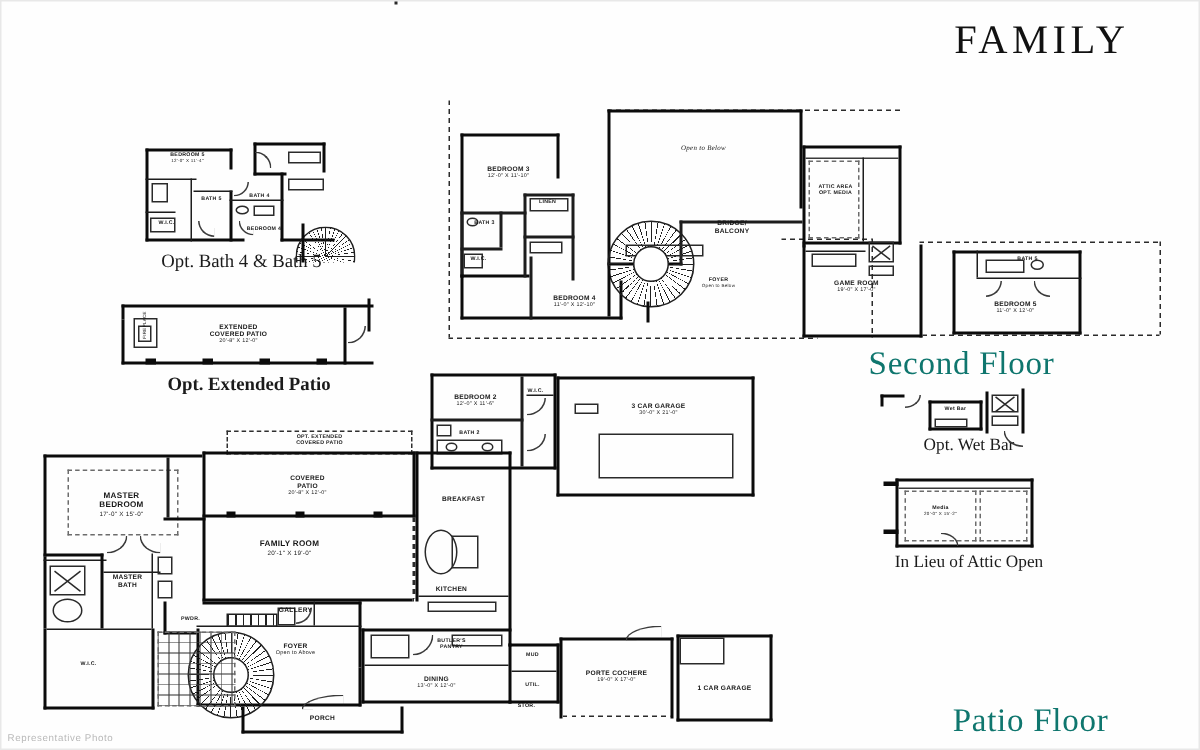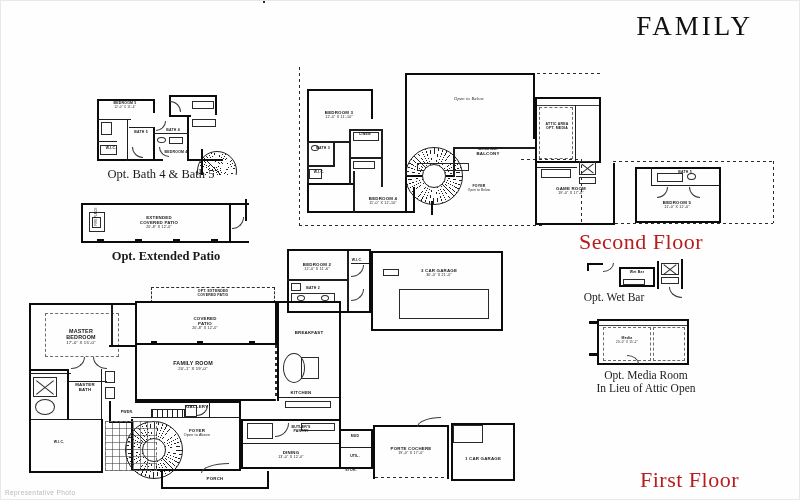--- a/index.html
+++ b/index.html
@@ -15,33 +15,33 @@
   
   .title-main{
     position:absolute;right:46px;top:10px;
     font-family:"Liberation Serif", serif;
     font-size:27px;letter-spacing:3px;color:#111;
     font-weight:400;
   }
   .title-floor{
     position:absolute;
     font-family:"Liberation Serif", serif;
-    font-size:22px;color:#b91c1c;letter-spacing:0.5px;
+    font-size:22px;color:#0f766e;letter-spacing:0.5px;
   }
   .title-2f{right:96px;top:228px;}
   .title-1f{right:60px;top:466px;}
 
   .cap{
     position:absolute;text-align:center;
     font-family:"Liberation Serif", serif;
     color:#1b1b1b;
   }
   .cap-bath45{left:80px;top:166px;width:160px;font-size:12.5px;}
   .cap-patio{left:74px;top:248px;width:182px;font-size:12.5px;font-weight:bold;}
-  .cap-wetbar{left:546px;top:290px;width:134px;font-size:11.5px;}
+  .cap-wetbar{left:578px;top:290px;width:134px;font-size:11.5px;}
   .cap-media{left:570px;top:368px;width:150px;font-size:11.5px;line-height:1.12;}
 
   .repphoto{
     position:absolute;left:4px;bottom:3px;
     font-size:6.5px;color:#b9b9b9;letter-spacing:0.4px;
     font-family:"Liberation Sans", sans-serif;
   }
   
   .w{position:absolute;background:#0b0b0b;}
   
@@ -110,27 +110,26 @@
   }
   .curvstair-mask{position:absolute;border-radius:50%;background:#fff;border:1px solid #1f1f1f;box-sizing:border-box;}
 </style>
 </head>
 <body>
 
 <div class="sheet">
 
   <div class="title-main">FAMILY</div>
   <div class="title-floor title-2f">Second Floor</div>
-  <div class="title-floor title-1f">First Floor</div>
+  <div class="title-floor title-1f">Patio Floor</div>
 
   <div class="cap cap-bath45">Opt. Bath 4 &amp; Bath 5</div>
   <div class="cap cap-patio">Opt. Extended Patio</div>
   <div class="cap cap-wetbar">Opt. Wet Bar</div>
   <div class="cap cap-media">
-    <div>Opt. Media Room</div>
     <div>In Lieu of Attic Open</div>
   </div>
   <div class="repphoto">Representative Photo</div>
 
   <div>
 
     <div class="w" style="left:96px;top:98px;width:2px;height:62px;"></div>
     <div class="w" style="left:96px;top:98px;width:58px;height:2px;"></div>
     <div class="w" style="left:96px;top:158px;width:66px;height:2px;"></div>
     <div class="w" style="left:152px;top:98px;width:2px;height:14px;"></div>

